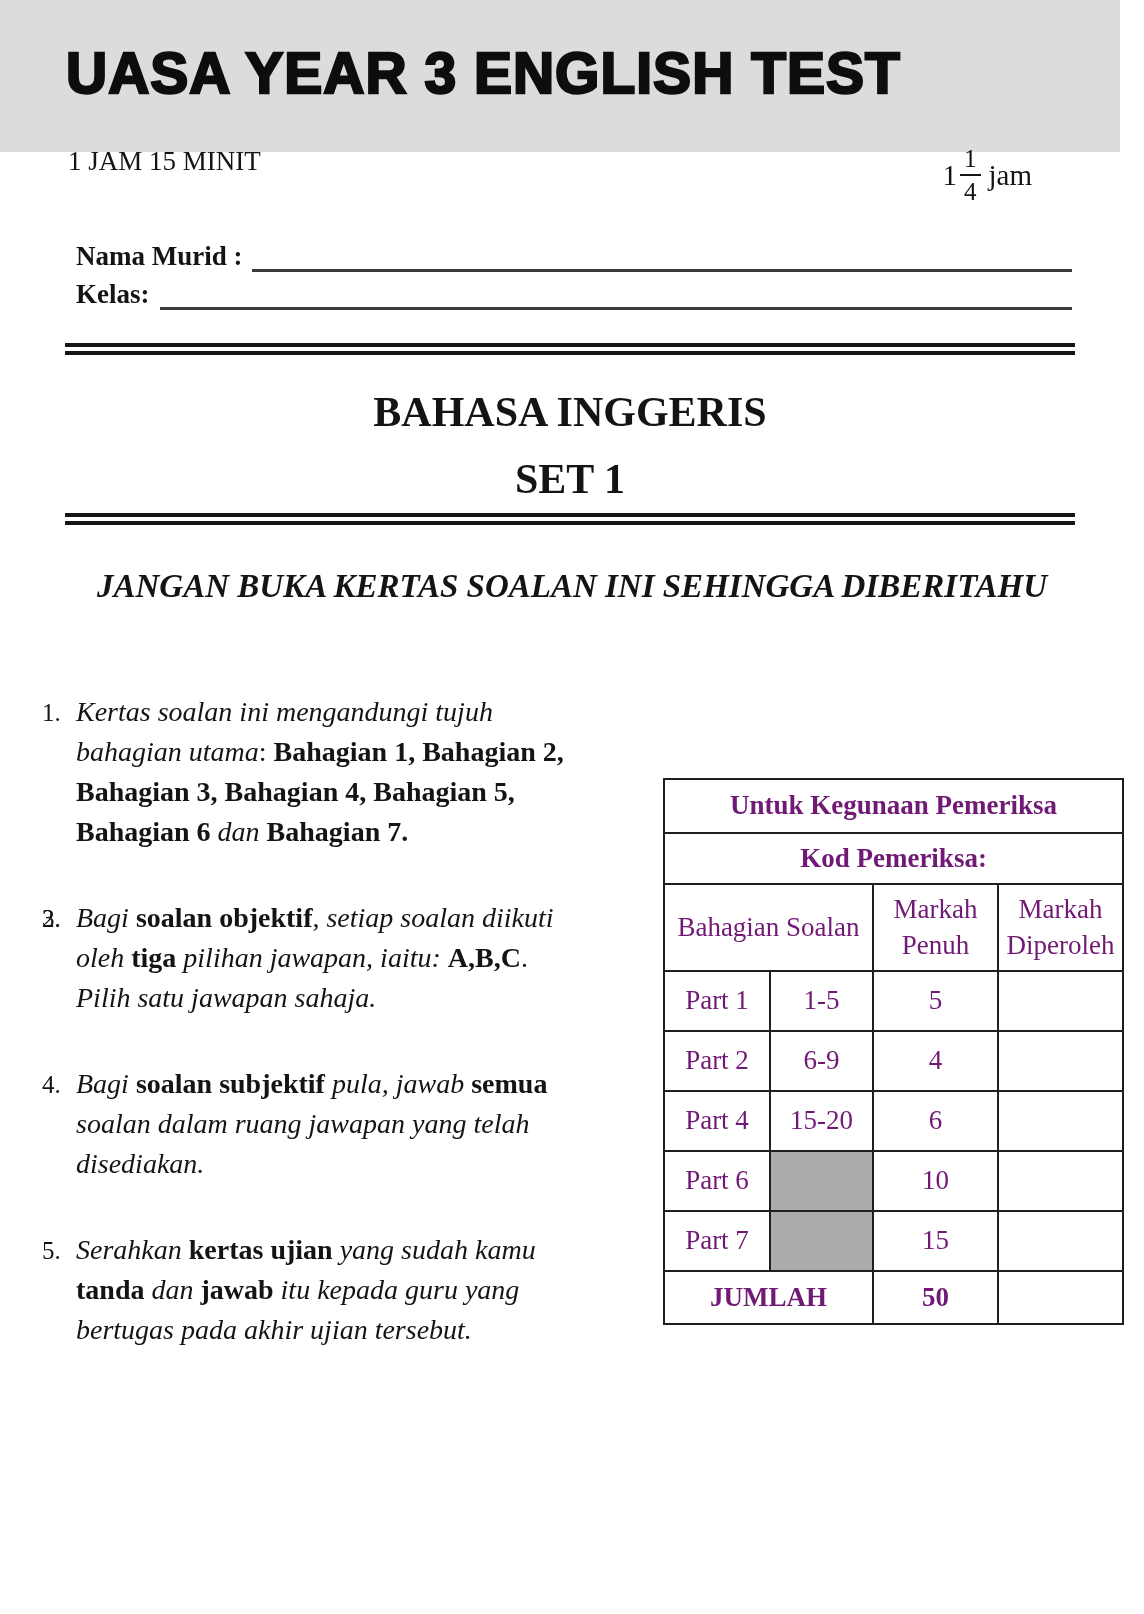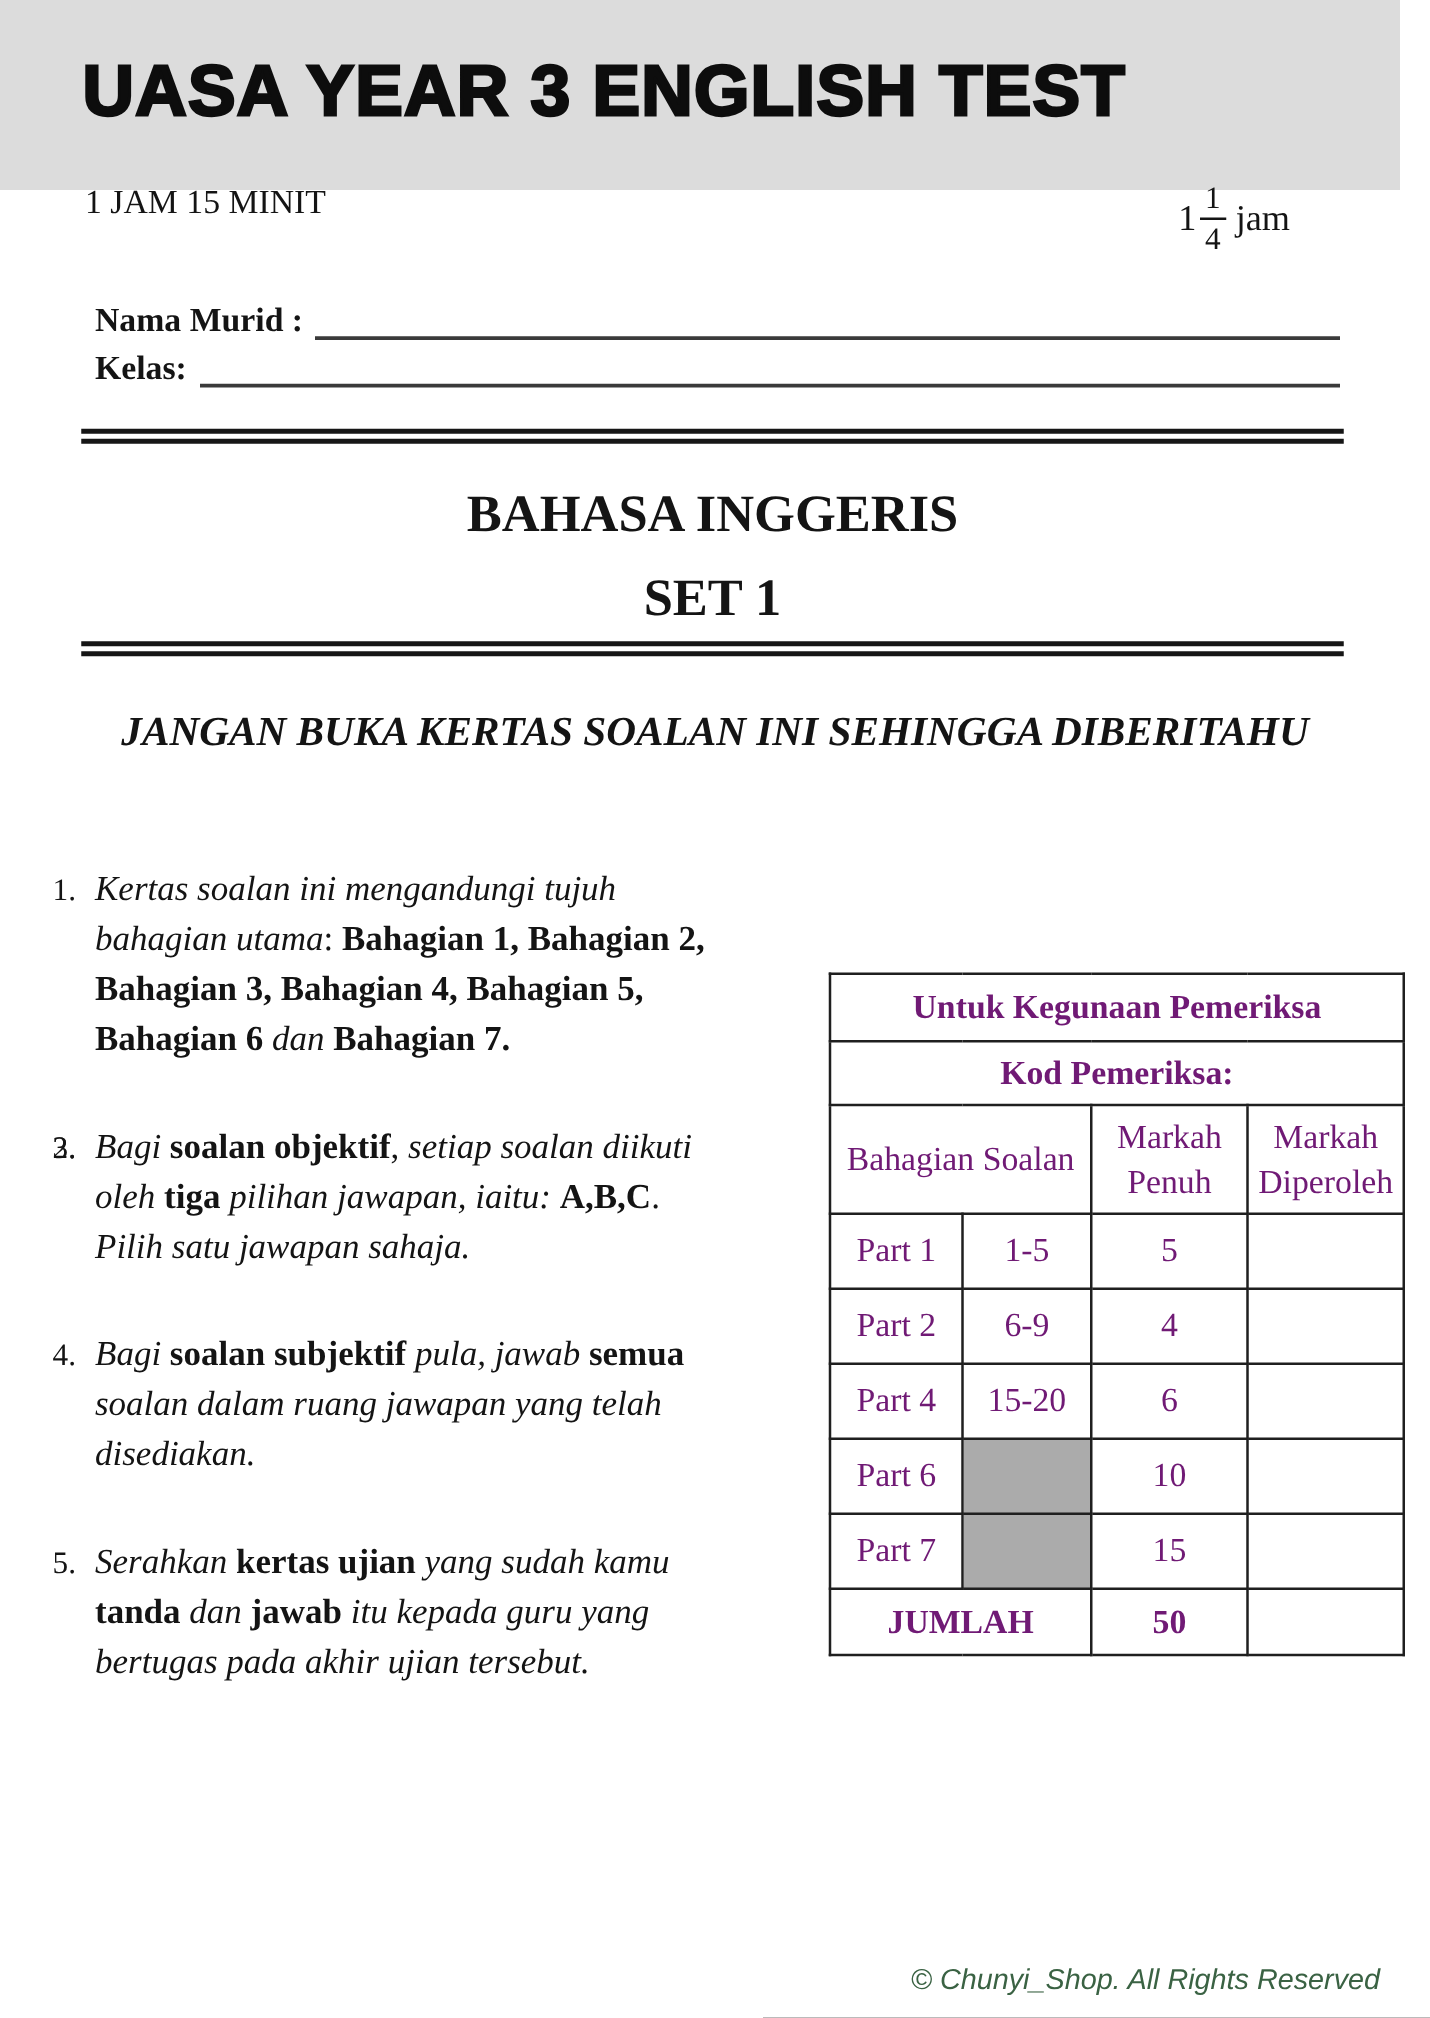--- a/index.html
+++ b/index.html
@@ -177,15 +177,14 @@
           <td></td>
         </tr>
         <tr class="total-row">
         <td colspan="2">JUMLAH</td>
         <td>50</td>
         <td></td>
       </tr>
     </tbody>
   </table>
 
-  <div class="footer">© Chunyi_Shop. All Rights Reserved</div>
 
 </div>
 
 </body></html>

